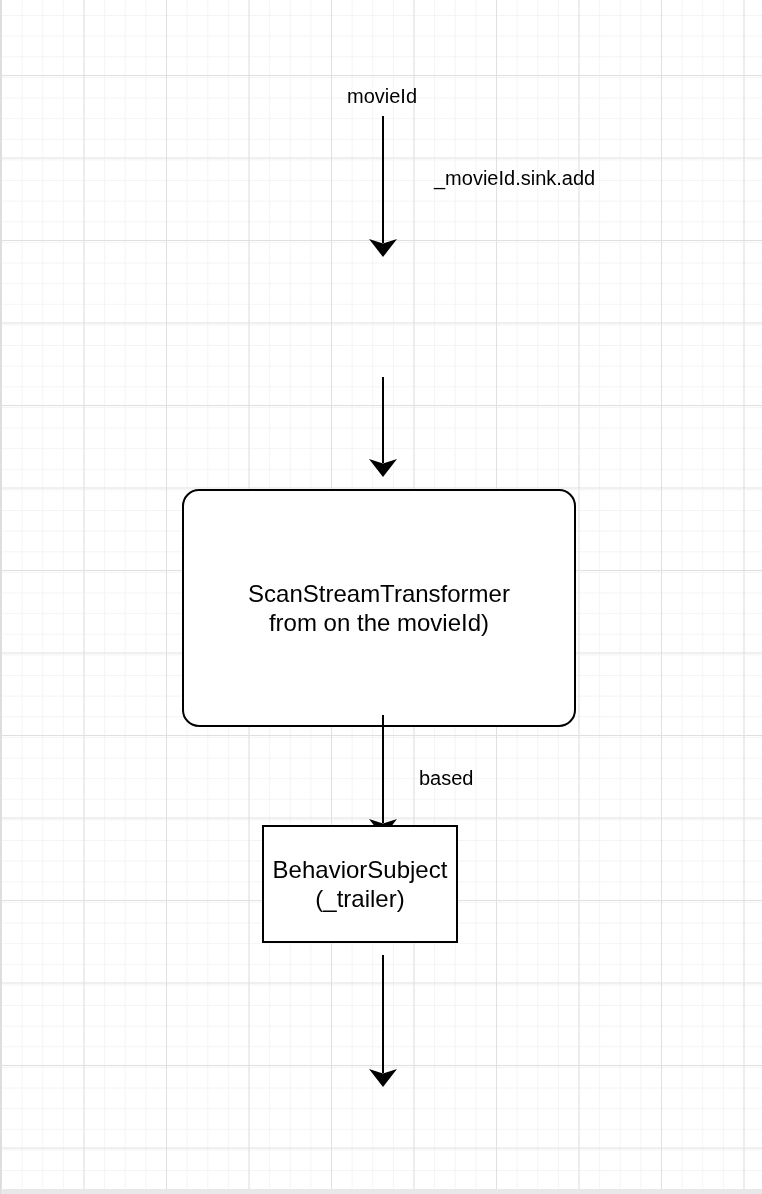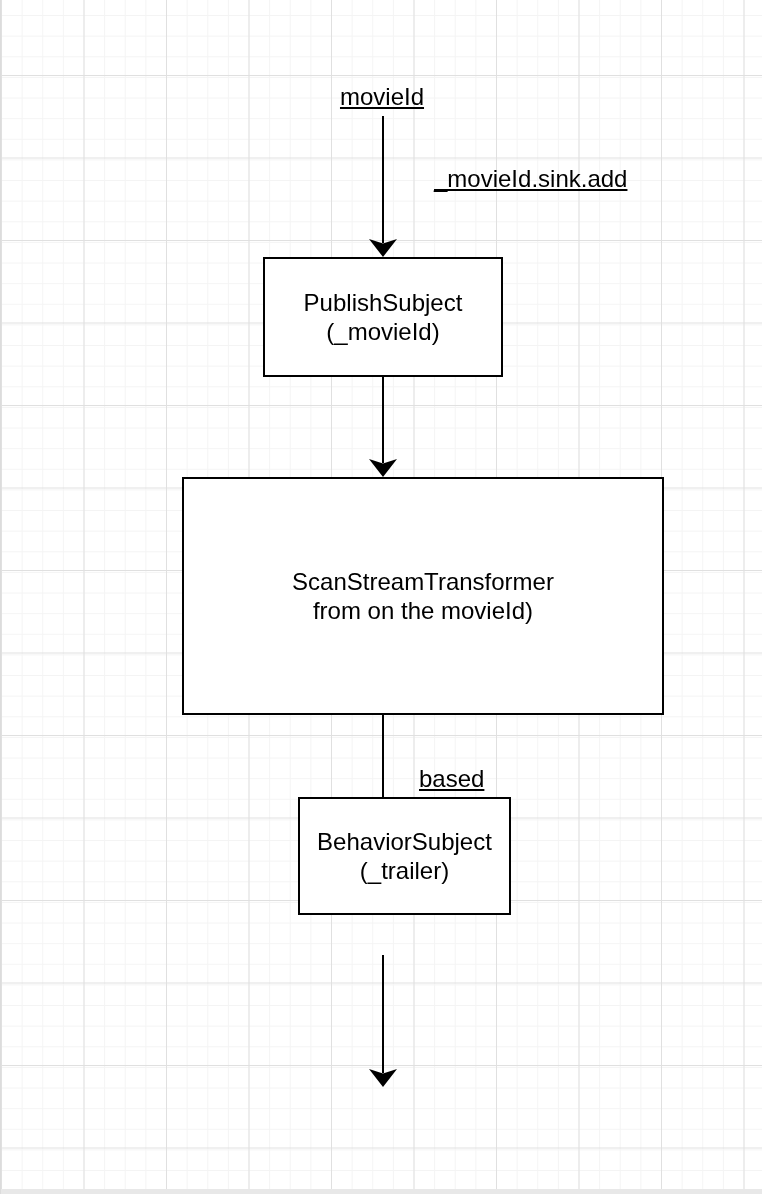--- a/index.html
+++ b/index.html
@@ -38,24 +38,23 @@
     position: absolute;
     left: 0;
     bottom: 0;
     width: 100%;
     height: 5px;
     background: #e8e8e8;
   }
   .free-label {
     position: absolute;
     color: #000000;
-    font-size: 24px;
+    font-size: 20px;
     line-height: 29px;
     white-space: nowrap;
-    text-decoration: underline;
   }
   .centered-x {
     transform: translateX(-50%);
   }
   .node {
     position: absolute;
     box-sizing: border-box;
     background: #ffffff;
     border: 2px solid #000000;
     display: flex;
@@ -88,49 +87,45 @@
     display: block;
   }
   
   #label-movieid        { left: 381px; top: 82px; }
   #arrow-1              { left: 368px; top: 116px; height: 141px; }
   #arrow-1 .shaft       { height: 127px; }
   #label-sink-add       { left: 433px; top: 164px; text-align: right; }
   #node-publishsubject  { left: 262px; top: 257px; width: 240px; height: 120px; }
   #arrow-2              { left: 368px; top: 377px; height: 100px; }
   #arrow-2 .shaft       { height: 86px; }
-  #node-scanstream      { left: 181px; top: 477px; width: 482px; height: 238px; }
+  #node-scanstream      { left: 181px; top: 489px; width: 394px; height: 238px; border-radius: 17px; }
   #arrow-3              { left: 368px; top: 715px; height: 122px; }
   #arrow-3 .shaft       { height: 108px; }
   #label-pipe           { left: 418px; top: 764px; }
-  #node-behaviorsubject { left: 261px; top: 797px; width: 213px; height: 118px; margin-left: 36px; }
+  #node-behaviorsubject { left: 261px; top: 825px; width: 196px; height: 118px; }
   #arrow-4              { left: 368px; top: 955px; height: 132px; }
   #arrow-4 .shaft       { height: 118px; }
   #label-observable     { left: 380px; top: 1092px; }
 </style>
 </head>
 <body>
 
 <div class="canvas">
 
   <div id="label-movieid" class="free-label centered-x">movieId</div>
 
   <div id="arrow-1" class="arrow">
     <div class="shaft"></div>
     <svg class="head" width="28" height="18" viewBox="0 0 28 18">
       <polygon points="0,0 14,4.5 28,0 14,18" fill="#000000"></polygon>
     </svg>
   </div>
 
   <div id="label-sink-add" class="free-label">_movieId.sink.add</div>
 
-  <div id="node-publishsubject" class="node">
-    <div class="node-line">PublishSubject</div>
-    <div class="node-line">(_movieId)</div>
-  </div>
 
   <div id="arrow-2" class="arrow">
     <div class="shaft"></div>
     <svg class="head" width="28" height="18" viewBox="0 0 28 18">
       <polygon points="0,0 14,4.5 28,0 14,18" fill="#000000"></polygon>
     </svg>
   </div>
 
   <div id="node-scanstream" class="node">
     <div class="node-line">ScanStreamTransformer</div>

